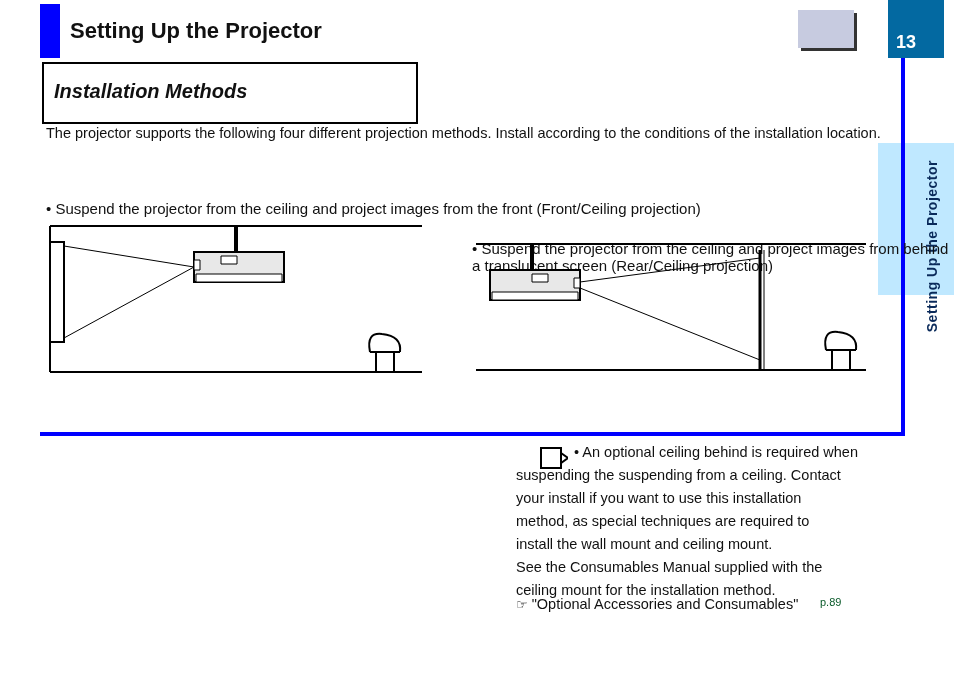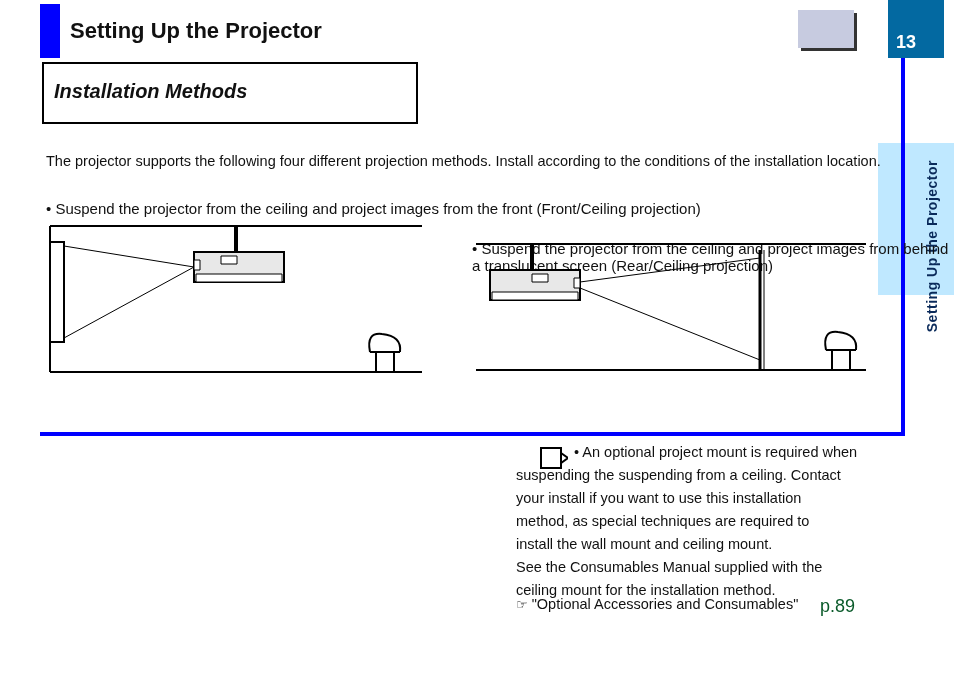--- a/index.html
+++ b/index.html
@@ -15,37 +15,37 @@
   .blue-frame { position: absolute; left: 40px; top: 58px; width: 865px; height: 378px; border-right: 4px solid #0000ff; border-bottom: 4px solid #0000ff; }
 
   
   .side-tab { position: absolute; right: 0; top: 143px; width: 76px; height: 152px; background: #bfe8ff; }
   .side-tab-text { position: absolute; right: 14px; top: 160px; writing-mode: vertical-rl; transform: rotate(180deg); font-size: 14px; font-weight: bold; color: #0a2a5a; letter-spacing: 0.5px; }
 
   
   .panel { position: absolute; left: 42px; top: 62px; width: 376px; height: 62px; background: #fff; border: 2px solid #000; }
   .panel-title { position: absolute; left: 54px; top: 80px; font-size: 20px; font-weight: bold; color: #111; font-style: italic; }
 
-  .intro-text { position: absolute; left: 46px; top: 152px; width: 840px; font-size: 14.5px; color: #111; line-height: 1.35; }
+  .intro-text { position: absolute; left: 46px; top: 124px; width: 840px; font-size: 14.5px; color: #111; line-height: 1.35; }
 
   .fig-caption-left { position: absolute; left: 46px; top: 200px; font-size: 15px; color: #111; }
   .fig-caption-right { position: absolute; left: 472px; top: 240px; font-size: 15px; color: #111; }
 
   
   .diagram { position: absolute; top: 222px; height: 160px; }
   .diagram-left { left: 46px; width: 380px; }
   .diagram-right { left: 472px; width: 398px; top: 240px; height: 140px; }
 
   
   .tip-block { position: absolute; left: 516px; top: 442px; width: 400px; font-size: 14.5px; color: #111; line-height: 1.45; }
   .tip-icon { position: absolute; left: 540px; top: 447px; width: 28px; height: 22px; }
   .tip-row { margin-bottom: 2px; }
 
   .ref-line { position: absolute; left: 516px; top: 596px; font-size: 14.5px; color: #111; }
-  .ref-page { position: absolute; left: 820px; top: 596px; font-size: 18px; color: #0a5a2a; }
+  .ref-page { position: absolute; left: 820px; top: 596px; font-size: 11px; color: #0a5a2a; }
 
   svg line, svg rect, svg polyline, svg polygon, svg path { vector-effect: non-scaling-stroke; }
 </style>
 </head>
 <body>
 
 <div class="page">
 
   <div class="blue-tab"></div>
   <div class="page-title">Setting Up the Projector</div>
@@ -130,21 +130,21 @@
   </div>
 
   <span class="tip-icon">
     <svg viewBox="0 0 28 22" width="28" height="22">
       <rect x="1" y="1" width="20" height="20" fill="#fff" stroke="#000" stroke-width="2"></rect>
       <polygon points="21,6 28,11 21,16" fill="#fff" stroke="#000" stroke-width="2"></polygon>
     </svg>
   </span>
 
   <div class="tip-block">
-    <div class="tip-row" style="padding-left:58px;">• An optional project mount is required when</div>
+    <div class="tip-row" style="padding-left:58px;">• An optional ceiling behind is required when</div>
     <div class="tip-row">suspending the suspending from a ceiling. Contact</div>
     <div class="tip-row">your install if you want to use this installation</div>
     <div class="tip-row">method, as special techniques are required to</div>
     <div class="tip-row">install the wall mount and ceiling mount.</div>
     <div class="tip-row">See the Consumables Manual supplied with the</div>
     <div class="tip-row">ceiling mount for the installation method.</div>
   </div>
 
   <div class="ref-line">
     <span style="font-size:13px;">☞</span>&nbsp;<span>"Optional Accessories and Consumables"</span>

